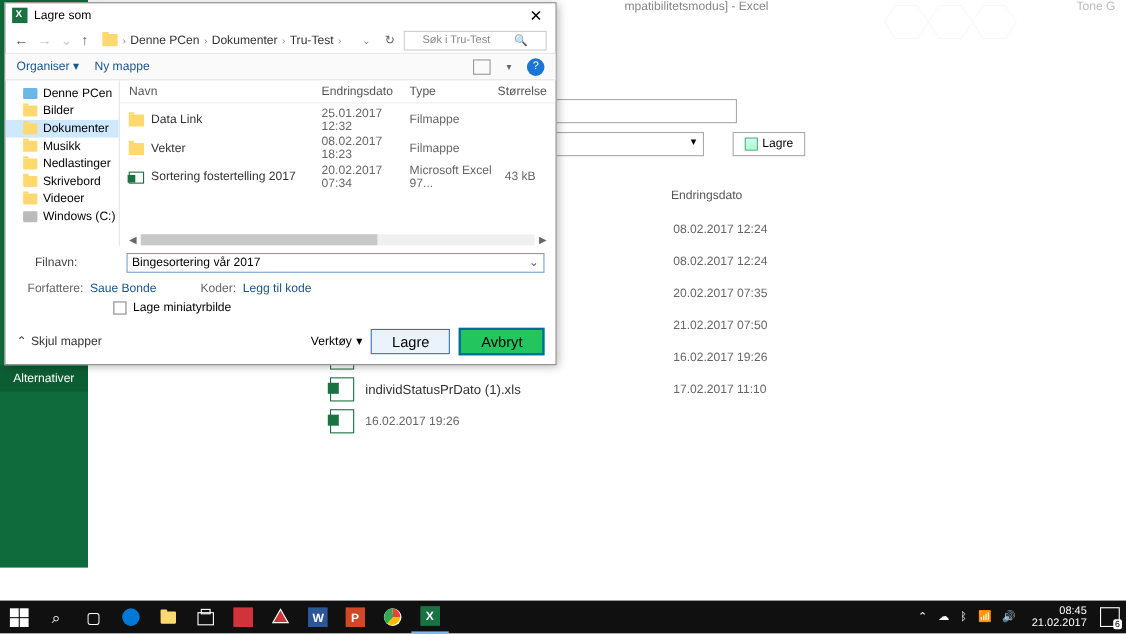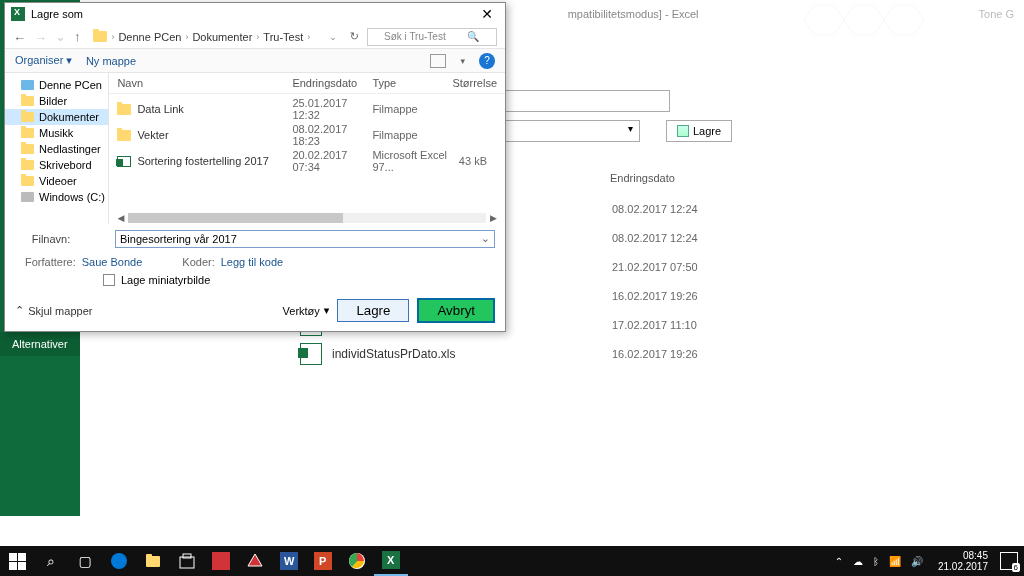--- a/index.html
+++ b/index.html
@@ -1,20 +1,20 @@
 <!DOCTYPE html>
 <html><head>
 <meta charset="utf-8">
 <style>
 * { margin: 0; padding: 0; box-sizing: border-box; font-family: "Segoe UI", Tahoma, sans-serif; }
 body { width: 1024px; height: 576px; background: #f0f0f0; position: relative; overflow: hidden; }
 
 
 .bg-window { position: absolute; top: 0; left: 0; right: 0; bottom: 30px; background: #fff; }
-.bg-titlebar { height: 28px; background: #fff; display: flex; align-items: center; padding: 0 10px; font-size: 11px; color: #888; }
+.bg-titlebar { height: 28px; background: #fff; display: flex; align-items: flex-start; padding: 0 10px; font-size: 11px; color: #888; }
 .bg-titlebar-spacer { flex: 1; }
 .bg-green-strip { position: absolute; left: 0; top: 0; bottom: 30px; width: 80px; background: #0f6b3b; }
 .bg-alt-btn { position: absolute; left: 0; top: 332px; color: #fff; font-size: 11px; padding: 6px 12px; background: #0d5d33; width: 80px; }
 .bg-hex { position: absolute; top: 0; right: 30px; width: 200px; height: 50px; opacity: 0.15; }
 
 .bg-content { position: absolute; left: 300px; top: 90px; right: 20px; }
 .bg-search-row { display: flex; gap: 10px; margin-bottom: 30px; }
 .bg-search-input { width: 350px; height: 22px; border: 1px solid #aaa; }
 .bg-dropdown { width: 340px; height: 22px; border: 1px solid #aaa; background: #fff; position: relative; }
 .bg-dropdown::after { content: "▾"; position: absolute; right: 6px; top: 2px; font-size: 10px; }
@@ -158,35 +158,39 @@
     <div class="bg-file-date">08.02.2017 12:24</div>
         </div>
         <div class="bg-file-row">
           <div class="bg-file-icon"></div>
     <div class="bg-file-name"></div>
     <div class="bg-file-date">08.02.2017 12:24</div>
         </div>
         <div class="bg-file-row">
           <div class="bg-file-icon"></div>
     <div class="bg-file-name"></div>
+    <div class="bg-file-date">20.02.2017 07:35</div>
+        </div>
+        <div class="bg-file-row">
+          <div class="bg-file-icon"></div>
+    <div class="bg-file-name"></div>
     <div class="bg-file-date">21.02.2017 07:50</div>
         </div>
         <div class="bg-file-row">
           <div class="bg-file-icon"></div>
     <div class="bg-file-name"></div>
     <div class="bg-file-date">16.02.2017 19:26</div>
         </div>
         <div class="bg-file-row">
           <div class="bg-file-icon"></div>
     <div class="bg-file-name">individStatusPrDato (1).xls</div>
     <div class="bg-file-date">17.02.2017 11:10</div>
         </div>
         <div class="bg-file-row">
           <div class="bg-file-icon"></div>
-    <div class="bg-file-name">individStatusPrDato.xls</div>
     <div class="bg-file-date">16.02.2017 19:26</div>
         </div>
       </div>
   </div>
 </div>
 
 <div class="dialog">
   <div class="dlg-titlebar">
     <div class="dlg-title-icon"></div>
     <span>Lagre som</span>

